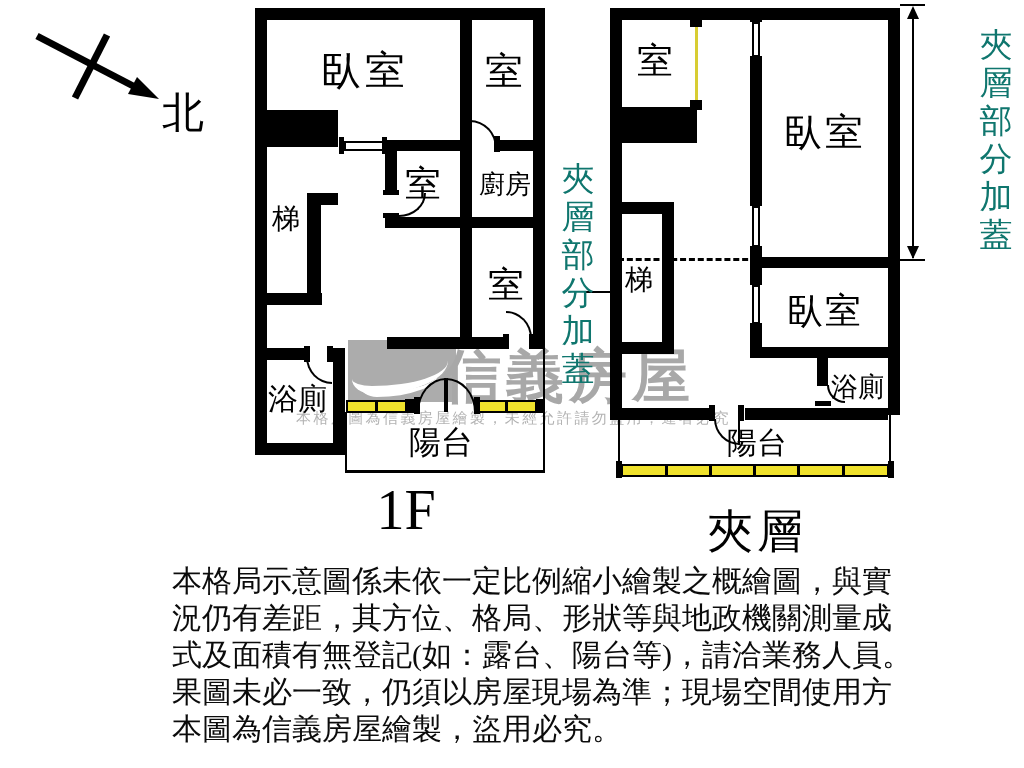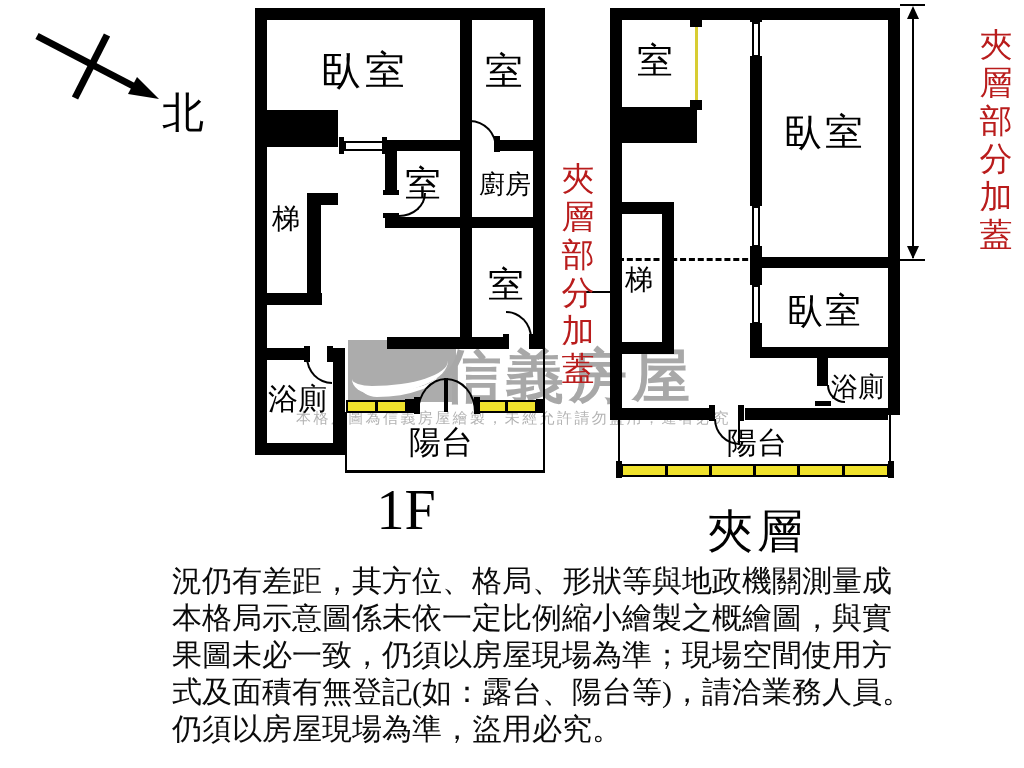--- a/index.html
+++ b/index.html
@@ -16,21 +16,21 @@
   .atr{border-top-width:2px;border-right-width:2px;border-top-right-radius:100% 100%;}
   .atl{border-top-width:2px;border-left-width:2px;border-top-left-radius:100% 100%;}
   .abr{border-bottom-width:2px;border-right-width:2px;border-bottom-right-radius:100% 100%;}
   .abl{border-bottom-width:2px;border-left-width:2px;border-bottom-left-radius:100% 100%;}
   .ll{border-left-width:2px;} .lr{border-right-width:2px;}
   .dash{position:absolute;border-top:3px dashed #000;z-index:2;}
   .tu{position:absolute;width:0;height:0;border-left:6px solid transparent;border-right:6px solid transparent;border-bottom:13px solid #000;z-index:2;}
   .td{position:absolute;width:0;height:0;border-left:6px solid transparent;border-right:6px solid transparent;border-top:13px solid #000;z-index:2;}
   
   .lb{position:absolute;transform:translate(-50%,-50%);white-space:nowrap;color:#000;z-index:4;}
-  .vn{position:absolute;width:40px;text-align:center;font-size:33px;line-height:38px;color:#b91c1c;z-index:4;word-break:break-all;}
+  .vn{position:absolute;width:40px;text-align:center;font-size:33px;line-height:38px;color:#0f766e;z-index:4;word-break:break-all;}
   
   .wm-box{position:absolute;left:348px;top:340px;width:108px;height:62px;background:#acacac;z-index:1;}
   .sw1{position:absolute;left:4px;top:14px;width:96px;height:32px;border-bottom:8px solid #fff;border-radius:0 0 95% 25%/0 0 100% 45%;}
   .sw2{position:absolute;left:12px;top:30px;width:78px;height:22px;border-bottom:5px solid #fff;border-radius:0 0 90% 25%/0 0 100% 50%;}
   .brand{position:absolute;left:443px;top:338px;font-size:58px;font-weight:bold;letter-spacing:5px;color:#a8a8a8;z-index:1;white-space:nowrap;}
   .notice{position:absolute;left:296px;top:409px;font-size:15px;letter-spacing:2.4px;color:#b3b3b3;z-index:1;white-space:nowrap;}
   .disc{position:absolute;left:172px;top:562px;width:740px;font-size:30px;line-height:37px;color:#0b0b0b;z-index:4;}
   .north-label{position:absolute;left:183px;top:113px;transform:translate(-50%,-50%);font-size:42px;color:#000;z-index:4;}
 </style>
 </head>
@@ -171,20 +171,20 @@
   <span class="lb" style="left:639px;top:280px;font-size:28px">梯</span>
   <span class="lb" style="left:825px;top:311px;font-size:36px;letter-spacing:2px">臥室</span>
   <span class="lb" style="left:858px;top:387px;font-size:27px">浴廁</span>
   <span class="lb" style="left:757px;top:443px;font-size:30px">陽台</span>
   <span class="lb" style="left:757px;top:532px;font-size:46px;letter-spacing:4px">夾層</span>
 
   <div class="vn" style="left:558px;top:160px">夾層部分加蓋</div>
   <div class="vn" style="left:976px;top:26px">夾層部分加蓋</div>
 
   <div class="disc">
+    <div>本格局示意圖係未依一定比例縮小繪製之概繪圖，與實</div>
     <div>況仍有差距，其方位、格局、形狀等與地政機關測量成</div>
-    <div>本格局示意圖係未依一定比例縮小繪製之概繪圖，與實</div>
+    <div>式及面積有無登記(如：露台、陽台等)，請洽業務人員。</div>
     <div>果圖未必一致，仍須以房屋現場為準；現場空間使用方</div>
-    <div>式及面積有無登記(如：露台、陽台等)，請洽業務人員。</div>
-    <div>仍須以房屋現場為準，盜用必究。</div>
+    <div>本圖為信義房屋繪製，盜用必究。</div>
   </div>
 
 </div>
 
 </body></html>

